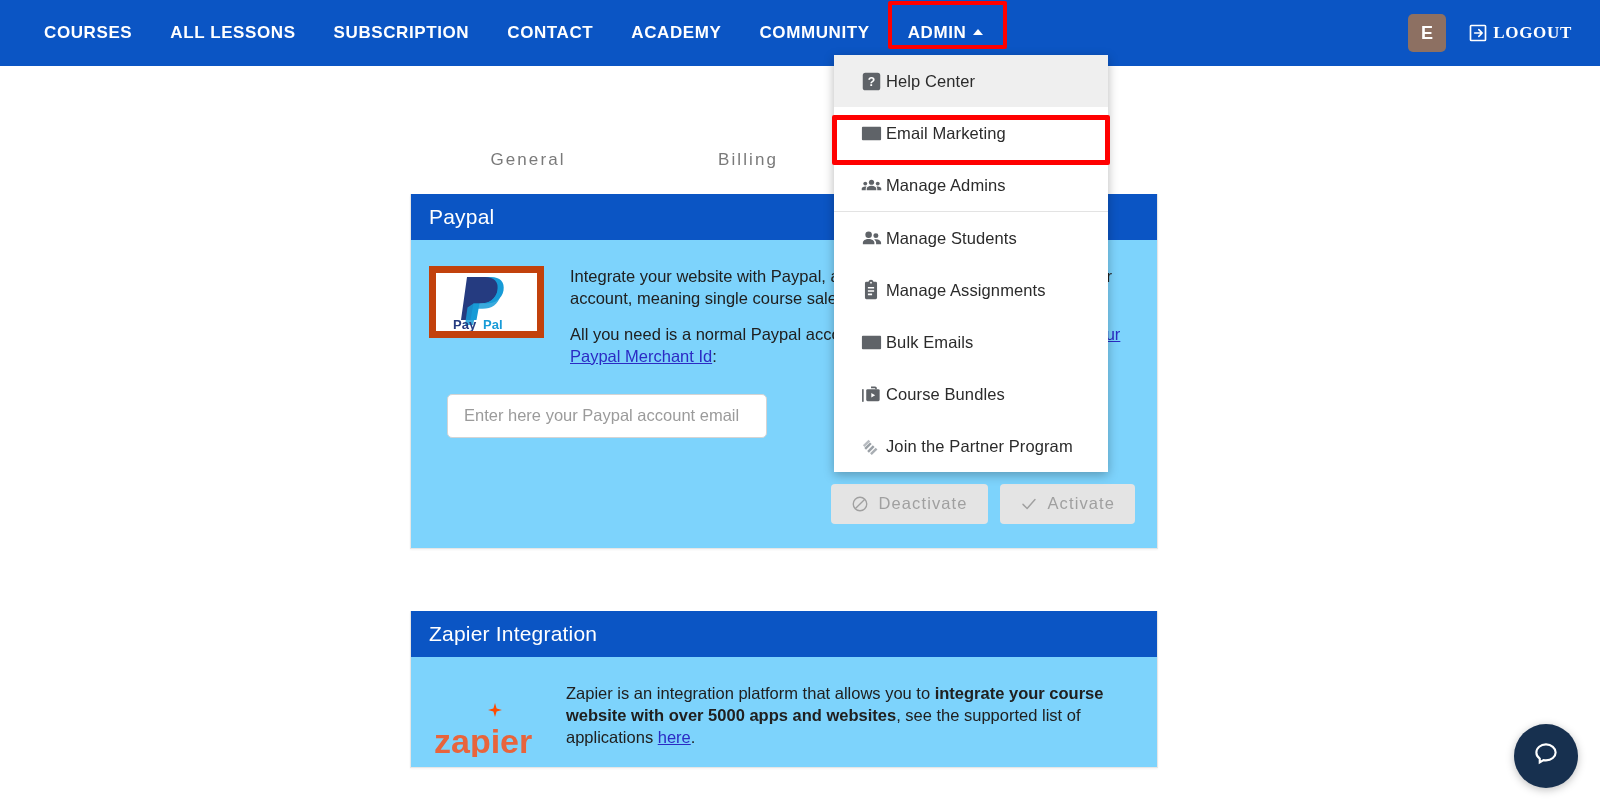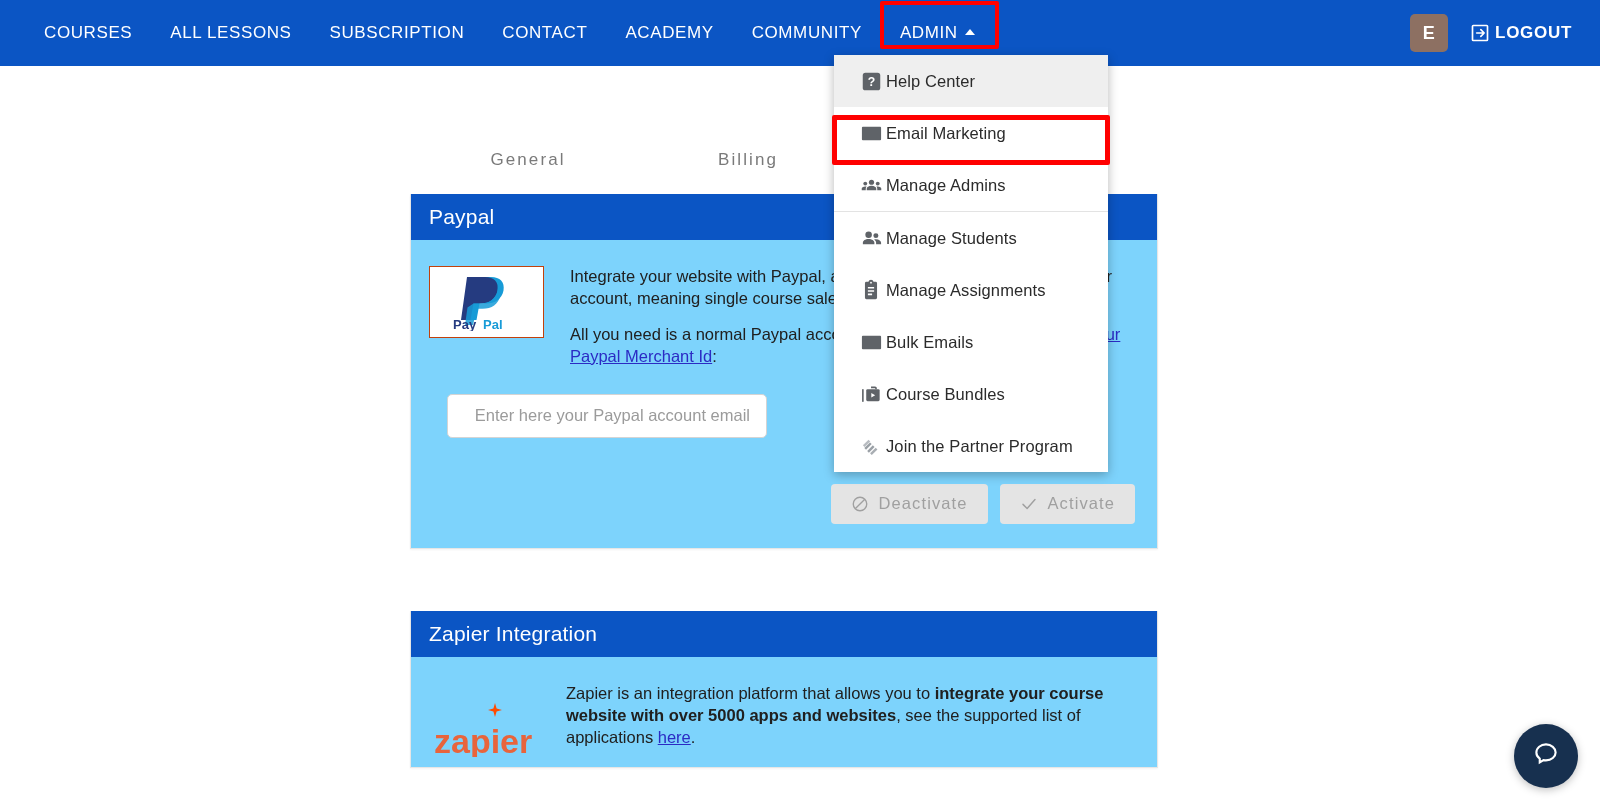--- a/index.html
+++ b/index.html
@@ -17,21 +17,21 @@
     position: absolute; top: 0; left: 0;
     width: 1600px; height: 66px;
     background: #0b55c4;
     display: flex; align-items: center;
     z-index: 40;
   }
   .nav-left { display: flex; align-items: center; padding-left: 30px; }
   .nav-item {
     color: #ffffff;
     font-size: 17px;
-    font-weight: 400;
+    font-weight: 700;
     letter-spacing: 0.6px;
     text-transform: uppercase;
     padding: 6px 14px;
     margin-right: 10px;
     white-space: nowrap;
     cursor: pointer;
     font-stretch: condensed;
     display: flex; align-items: center;
   }
   .nav-item:last-child { margin-right: 0; }
@@ -69,20 +69,21 @@
     display: flex; align-items: center; justify-content: center;
     font-size: 18px; font-weight: 700;
     letter-spacing: 0.5px;
     cursor: pointer;
   }
   .logout {
     display: flex; align-items: flex-end; gap: 5px;
     color: #ffffff; font-size: 17px; font-weight: 700;
     letter-spacing: 0.7px; text-transform: uppercase;
     cursor: pointer;
+    font-family: Liberation Serif, serif;
   }
   .logout svg { display: block; }
 
   
   .dropdown {
     position: absolute;
     left: 834px; top: 55px;
     width: 274px;
     background: #ffffff;
     box-shadow: 0 3px 10px rgba(0,0,0,0.28);
@@ -165,21 +166,21 @@
     letter-spacing: 0.2px;
     padding: 14px 0 14px 18px;
     height: 46px;
     display: flex; align-items: center;
   }
   .card-body { padding: 26px 22px 0 18px; }
 
   .paypal-row { display: flex; }
   .paypal-logo {
     width: 115px; height: 72px;
-    border: 1px solid #c2410c;
+    border: 7px solid #c2410c;
     background: #fff;
     flex: 0 0 115px;
     display: flex; align-items: center; justify-content: center;
     padding: 6px;
   }
   .paypal-text {
     margin-left: 26px;
     font-size: 16.5px;
     color: #202020;
     line-height: 1.33;
@@ -196,21 +197,20 @@
     margin-top: 22px;
     margin-left: 18px;
     border: 1px solid #d4d4d4;
     border-radius: 5px;
     padding: 0 16px;
     font-size: 16.5px;
     font-family: "Liberation Sans", sans-serif;
     color: #333;
     background: #fff;
     outline: none;
-    text-align: right;
   }
   .field::placeholder { color: #9b9b9b; }
   .field.first { margin-top: 26px; }
 
   .card-actions {
     display: flex; justify-content: flex-end;
     gap: 12px;
     padding: 0 22px 24px 0;
     margin-top: 46px;
   }

